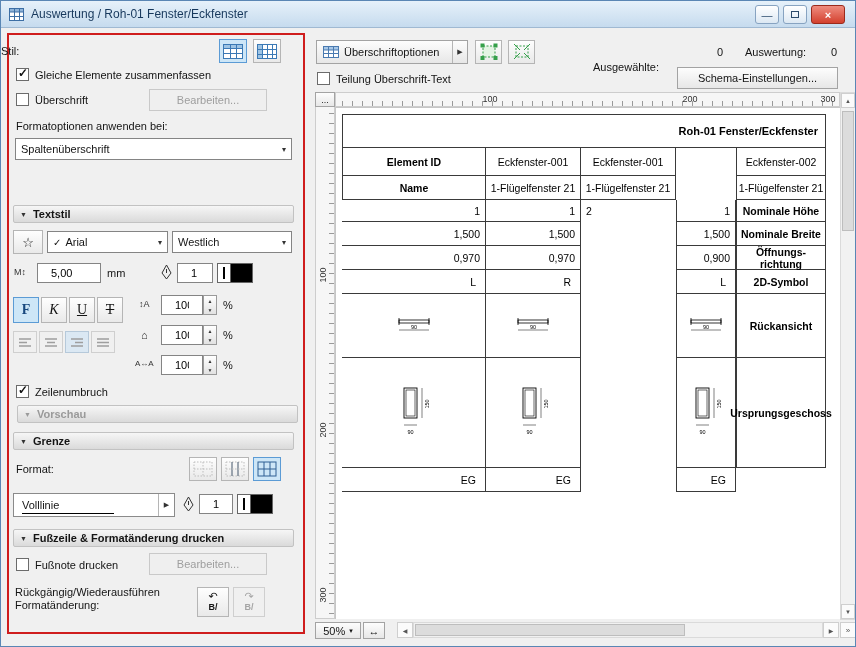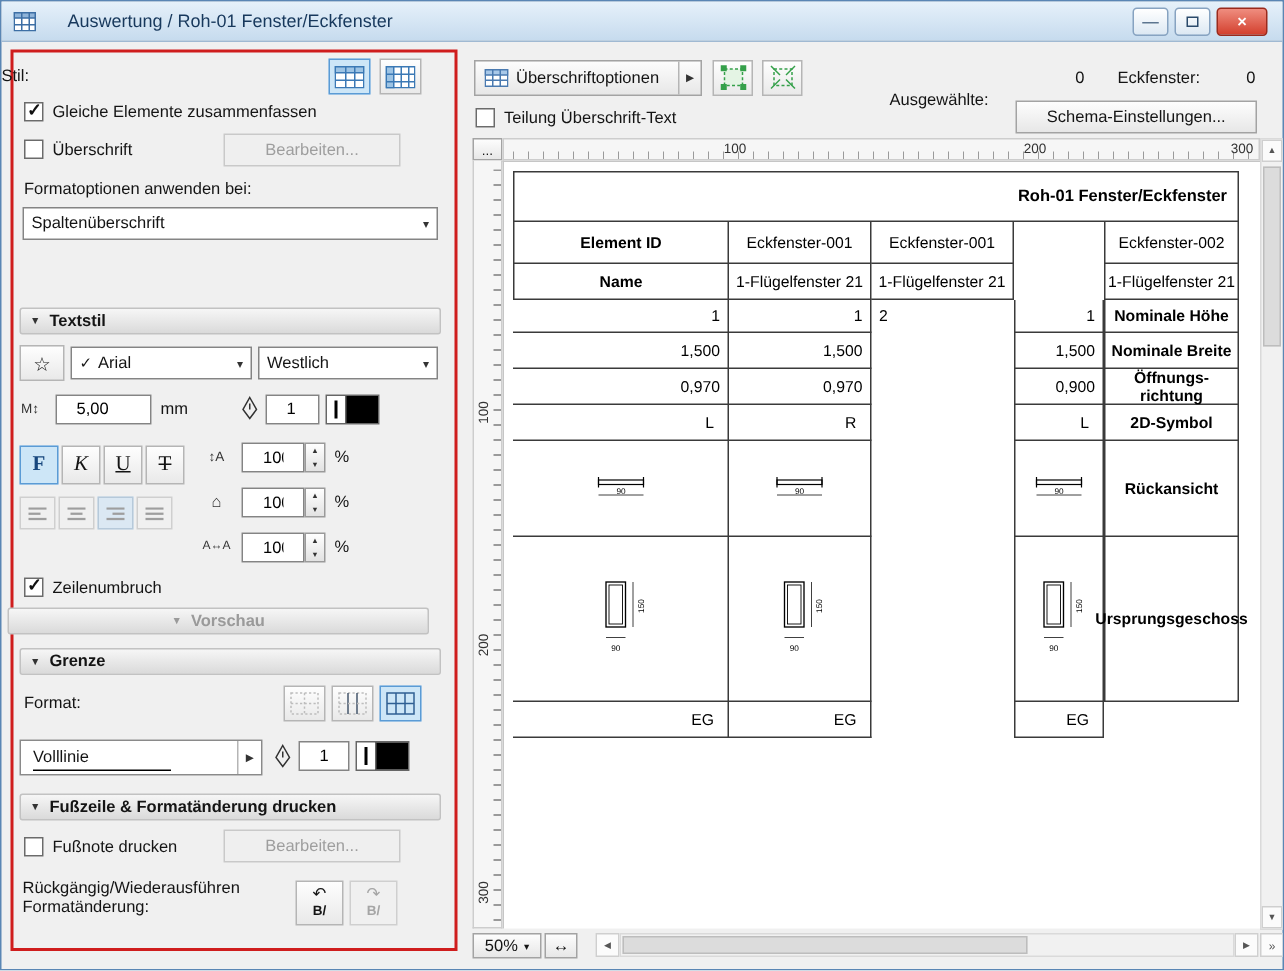--- a/index.html
+++ b/index.html
@@ -8,21 +8,21 @@
     position:relative; width:856px; height:647px;
     border:1px solid #5a86b4; background:#f0f0f0;
     font-family:"Liberation Sans", sans-serif; font-size:11px; color:#141414;
     overflow:hidden;
   }
   .abs { position:absolute; }
 
   
   .titlebar { position:absolute; left:0; top:0; right:0; height:27px;
     background:linear-gradient(#e6f1fa,#c6dbee); border-bottom:1px solid #a0b9d2;
-    display:flex; align-items:center; gap:21px; padding:0 8px; }
+    display:flex; align-items:center; gap:7px; padding:0 8px; }
   .titletext { font-size:12px; color:#17385c; }
   .wbtn { position:absolute; top:4px; height:19px; border:1px solid #87a3c1; border-radius:3px;
     background:linear-gradient(#ffffff,#dce8f3); display:flex; align-items:center; justify-content:center;
     font-size:11px; color:#2b4a6b; }
   .wbtn.close { background:linear-gradient(#ef8d7f,#d3402e); border-color:#9a2a1c; color:#fff; font-weight:bold; }
   .maxglyph { width:8px; height:7px; border:1px solid #2b4a6b; background:transparent; display:block; }
 
   
   .redframe { border:2px solid #cf1d1d; pointer-events:none; }
   .btn { border:1px solid #a3a3a3; background:linear-gradient(#fdfdfd,#e7e7e7);
@@ -255,21 +255,21 @@
   </div>
   <div class="abs" style="left:222px;top:358px;">%</div>
 
   <label class="chk abs" style="left:15px;top:384px;">
     <span class="box checked">
         <span class="mark">✓</span>
       </span>
     <span>Zeilenumbruch</span>
   </label>
 
-  <div class="secbar dis abs" style="left:4px;top:404px;width:281px;justify-content:center;">
+  <div class="secbar dis abs" style="left:16px;top:404px;width:281px;">
     <span class="tri">▼</span>
     <span>Vorschau</span>
   </div>
 
   <div class="secbar abs" style="left:12px;top:431px;width:281px;">
     <span class="tri">▼</span>
     <span>Grenze</span>
   </div>
 
   <div class="abs" style="left:15px;top:462px;">Format:</div>
@@ -366,21 +366,21 @@
     <svg width="20" height="18">
       <rect x="4" y="3" width="12" height="11" fill="none" stroke="#35a04a" stroke-dasharray="2 1.5"></rect>
       <line x1="2" y1="1" x2="8" y2="7" stroke="#35a04a"></line>
       <line x1="18" y1="1" x2="12" y2="7" stroke="#35a04a"></line>
       <line x1="2" y1="16" x2="8" y2="10" stroke="#35a04a"></line>
       <line x1="18" y1="16" x2="12" y2="10" stroke="#35a04a"></line>
     </svg>
   </div>
   <div class="abs" style="left:592px;top:60px;">Ausgewählte:</div>
   <div class="abs" style="left:704px;top:45px;width:18px;text-align:right;">0</div>
-  <div class="abs" style="left:744px;top:45px;">Eckfenster:</div>
+  <div class="abs" style="left:744px;top:45px;">Auswertung:</div>
   <div class="abs" style="left:818px;top:45px;width:18px;text-align:right;">0</div>
 
   <label class="chk abs" style="left:316px;top:71px;">
     <span class="box"></span>
     <span>Teilung Überschrift-Text</span>
   </label>
   <div class="btn abs" style="left:676px;top:66px;width:161px;height:22px;">
     <span>Schema-Einstellungen...</span>
   </div>
 

